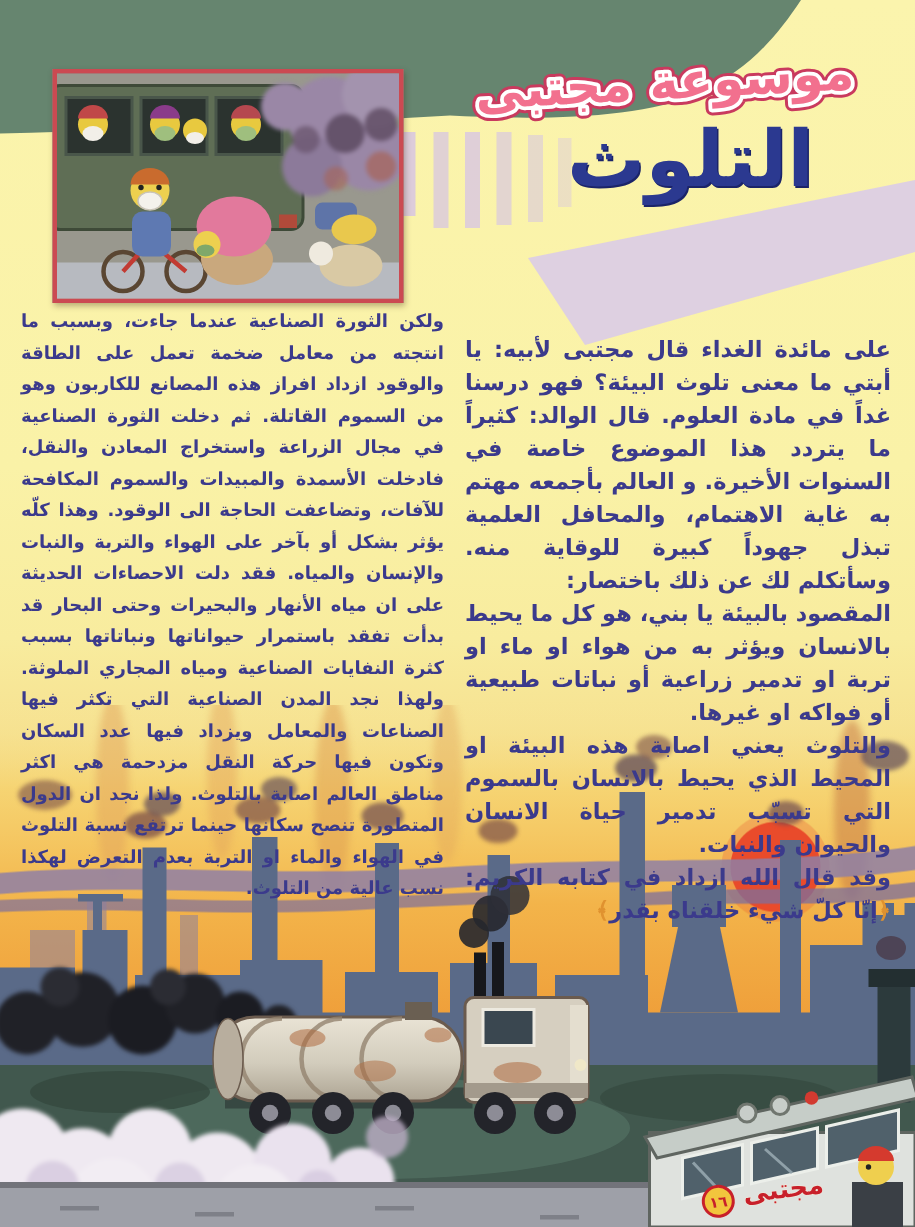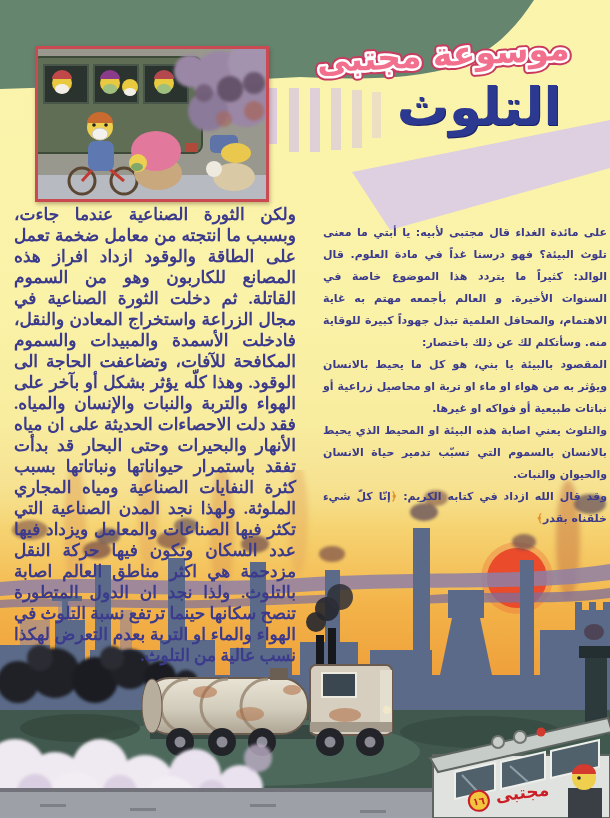--- a/index.html
+++ b/index.html
@@ -26,30 +26,30 @@
   
   .logo-svg{left:276px;top:24px;width:334px;height:58px;transform:rotate(-3deg);}
   .logo-txt{font-family:"DejaVu Sans",sans-serif;font-weight:bold;font-size:33px;}
   .logo-l1{fill:none;stroke:#C93A5E;stroke-width:9;stroke-linejoin:round;}
   .logo-l2{fill:none;stroke:#FFFFFF;stroke-width:5;stroke-linejoin:round;}
   .logo-l3{fill:#F2708E;}
 
   
   .page-title{
     left:378px;top:68px;width:202px;height:78px;
-    color:#2B3990;font-size:52px;font-weight:bold;text-align:center;line-height:78px;
+    color:#2B3990;font-size:52px;font-weight:bold;text-align:left;line-height:78px;
     text-shadow:1px 1px 0 #1B2469;
     direction:rtl;
   }
 
   
   .col{color:#3B3A8C;direction:rtl;text-align:justify;text-justify:inter-word;font-weight:bold;}
   .col p{margin:0;}
-  .col-right{right:3px;top:222px;width:284px;font-size:11px;line-height:22px;}
-  .col-left{left:14px;top:204px;width:282px;font-size:17px;line-height:21px;font-family:Liberation Serif, serif;}
+  .col-right{right:16px;top:222px;width:284px;font-size:15px;line-height:22px;}
+  .col-left{left:14px;top:204px;width:282px;font-size:12px;line-height:21px;}
   .quran-bracket{color:#E0922F;}
 
   
   #illus-svg{left:0;top:470px;}
   .soft{filter:blur(1.5px);}
   .softer{filter:blur(2.5px);}
 </style>
 </head>
 <body>
 
@@ -335,21 +335,21 @@
       <g transform="rotate(-7 510 322)">
         <circle cx="478" cy="327" r="10" fill="#F2C53D" stroke="#C8202A" stroke-width="2"></circle>
         <text x="478" y="331" text-anchor="middle" font-size="10" font-weight="bold" fill="#C8202A">١٦</text>
         <text x="522" y="330" text-anchor="middle" font-size="17" font-weight="bold" fill="#C8202A" stroke="#F3E9D8" stroke-width="0.6" paint-order="stroke">مجتبى</text>
       </g>
     </g>
   </svg>
 
   <div class="col col-right abs">
     <p>على مائدة الغداء قال مجتبى لأبيه: يا أبتي ما معنى تلوث البيئة؟ فهو درسنا غداً في مادة العلوم. قال الوالد: كثيراً ما يتردد هذا الموضوع خاصة في السنوات الأخيرة. و العالم بأجمعه مهتم به غاية الاهتمام، والمحافل العلمية تبذل جهوداً كبيرة للوقاية منه. وسأتكلم لك عن ذلك باختصار:</p>
-    <p>المقصود بالبيئة يا بني، هو كل ما يحيط بالانسان ويؤثر به من هواء او ماء او تربة او محاصيل زراعية أو نباتات طبيعية أو فواكه او غيرها.</p>
+    <p>المقصود بالبيئة يا بني، هو كل ما يحيط بالانسان ويؤثر به من هواء او ماء او تربة او تدمير زراعية أو نباتات طبيعية أو فواكه او غيرها.</p>
     <p>والتلوث يعني اصابة هذه البيئة او المحيط الذي يحيط بالانسان بالسموم التي تسبّب تدمير حياة الانسان والحيوان والنبات.</p>
     <p><span>وقد قال الله ازداد في كتابه الكريم: </span><span class="quran-bracket">﴿</span><span>إنّا كلّ شيء خلقناه بقدر</span><span class="quran-bracket">﴾</span></p>
   </div>
 
   <div class="col col-left abs">
     <p>ولكن الثورة الصناعية عندما جاءت، وبسبب ما انتجته من معامل ضخمة تعمل على الطاقة والوقود ازداد افراز هذه المصانع للكاربون وهو من السموم القاتلة. ثم دخلت الثورة الصناعية في مجال الزراعة واستخراج المعادن والنقل، فادخلت الأسمدة والمبيدات والسموم المكافحة للآفات، وتضاعفت الحاجة الى الوقود. وهذا كلّه يؤثر بشكل أو بآخر على الهواء والتربة والنبات والإنسان والمياه. فقد دلت الاحصاءات الحديثة على ان مياه الأنهار والبحيرات وحتى البحار قد بدأت تفقد باستمرار حيواناتها ونباتاتها بسبب كثرة النفايات الصناعية ومياه المجاري الملوثة. ولهذا نجد المدن الصناعية التي تكثر فيها الصناعات والمعامل ويزداد فيها عدد السكان وتكون فيها حركة النقل مزدحمة هي اكثر مناطق العالم اصابة بالتلوث. ولذا نجد ان الدول المتطورة تنصح سكانها حينما ترتفع نسبة التلوث في الهواء والماء او التربة بعدم التعرض لهكذا نسب عالية من التلوث.</p>
   </div>
 
 </div>
 

